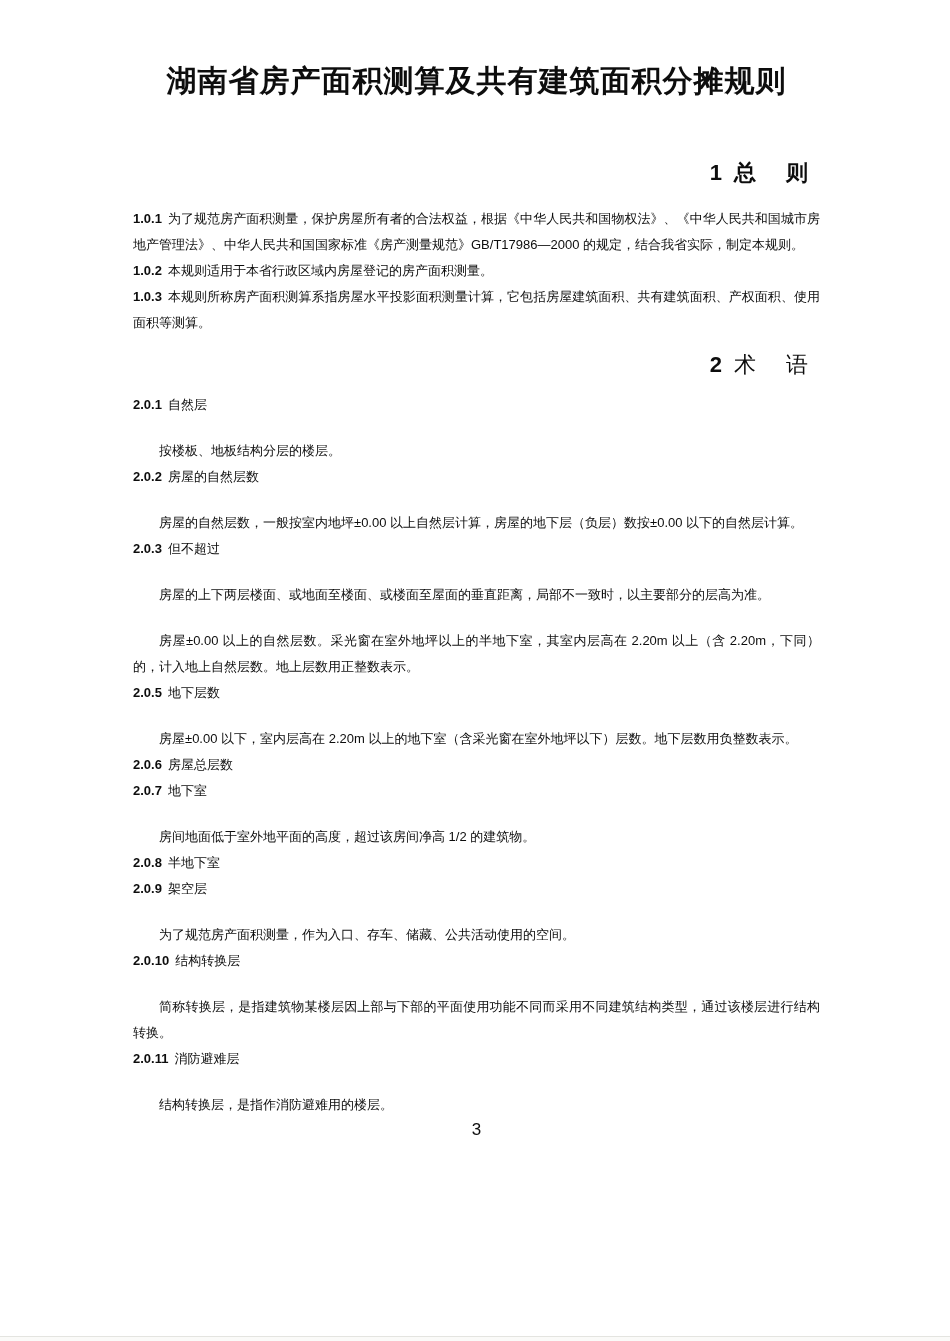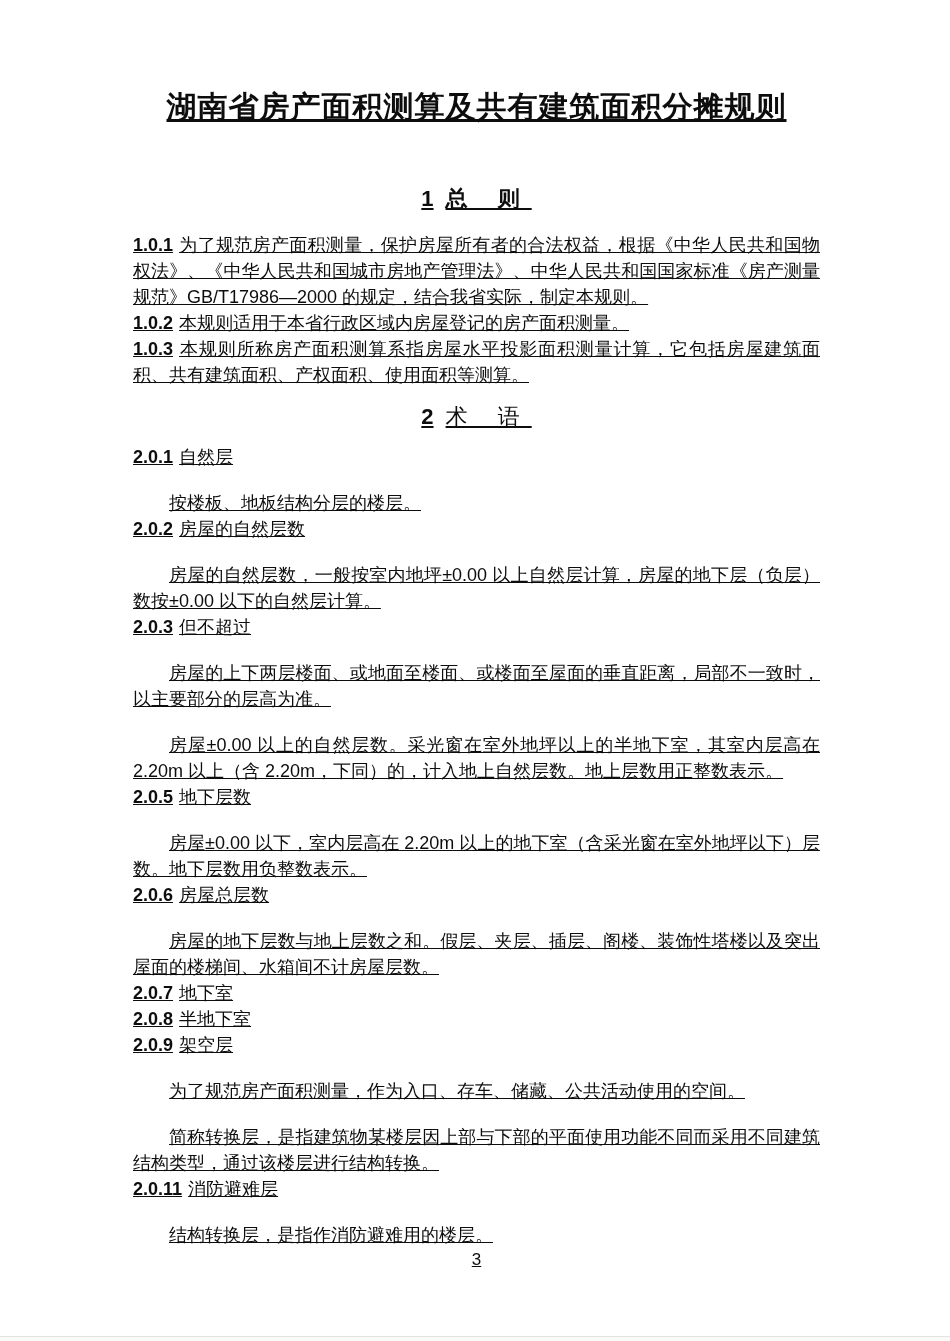--- a/index.html
+++ b/index.html
@@ -9,33 +9,32 @@
   }
   body {
     width: 950px;
     height: 1341px;
     position: relative;
     overflow: hidden;
     font-family: "Liberation Sans", sans-serif;
     color: #0d0d0d;
   }
   .page-content {
-    padding: 86px 130px 0 133px;
-    text-decoration: underline;
+    padding: 60px 130px 0 133px;
   }
   .doc-title {
     margin: 0;
     font-size: 30px;
     font-weight: bold;
     text-align: center;
     letter-spacing: 1px;
     line-height: 42px;
   }
   .section-heading {
-    text-align: center;
+    text-align: right;
     font-size: 22px;
     line-height: 30px;
     margin: 0;
   }
   .section-heading .sh-num {
     font-weight: bold;
     margin-right: 12px;
   }
   .section-heading .sh-label {
     letter-spacing: 12px;
@@ -46,21 +45,21 @@
   .heading-1 .sh-label {
     font-weight: bold;
   }
   .heading-2 {
     margin: 14px 0 12px 0;
   }
   .heading-2 .sh-label {
     font-weight: normal;
   }
   .clause, .term-head, .term-def {
-    font-size: 18px;
+    font-size: 13px;
     line-height: 26px;
     margin: 0;
     text-align: justify;
   }
   .clause-num, .term-num {
     font-weight: bold;
     margin-right: 6px;
   }
   .term-def {
     text-indent: 2em;
@@ -125,35 +124,38 @@
   <p class="term-def">房屋±0.00 以上的自然层数。采光窗在室外地坪以上的半地下室，其室内层高在 2.20m 以上（含 2.20m，下同）的，计入地上自然层数。地上层数用正整数表示。</p>
 
   <p class="term-head">
     <span class="term-num">2.0.5</span><span>地下层数</span>
   </p>
   <p class="term-def">房屋±0.00 以下，室内层高在 2.20m 以上的地下室（含采光窗在室外地坪以下）层数。地下层数用负整数表示。</p>
 
   <p class="term-head">
     <span class="term-num">2.0.6</span><span>房屋总层数</span>
   </p>
-  <p class="term-def">房屋的地下层数与地上层数之和。假层、夹层、插层、阁楼、装饰性塔楼以及突出屋面的楼梯间、水箱间不计房屋层数。</p>
 
   <p class="term-head">
     <span class="term-num">2.0.7</span><span>地下室</span>
   </p>
+  <p class="term-def">房间地面低于室外地平面的高度，超过该房间净高 1/2 的建筑物。</p>
 
   <p class="term-head">
     <span class="term-num">2.0.8</span><span>半地下室</span>
   </p>
 
   <p class="term-head">
     <span class="term-num">2.0.9</span><span>架空层</span>
   </p>
   <p class="term-def">为了规范房产面积测量，作为入口、存车、储藏、公共活动使用的空间。</p>
 
+  <p class="term-head">
+    <span class="term-num">2.0.10</span><span>结构转换层</span>
+  </p>
   <p class="term-def">简称转换层，是指建筑物某楼层因上部与下部的平面使用功能不同而采用不同建筑结构类型，通过该楼层进行结构转换。</p>
 
   <p class="term-head">
     <span class="term-num">2.0.11</span><span>消防避难层</span>
   </p>
   <p class="term-def">结构转换层，是指作消防避难用的楼层。</p>
 
   <div class="page-number">3</div>
 
 </div>

